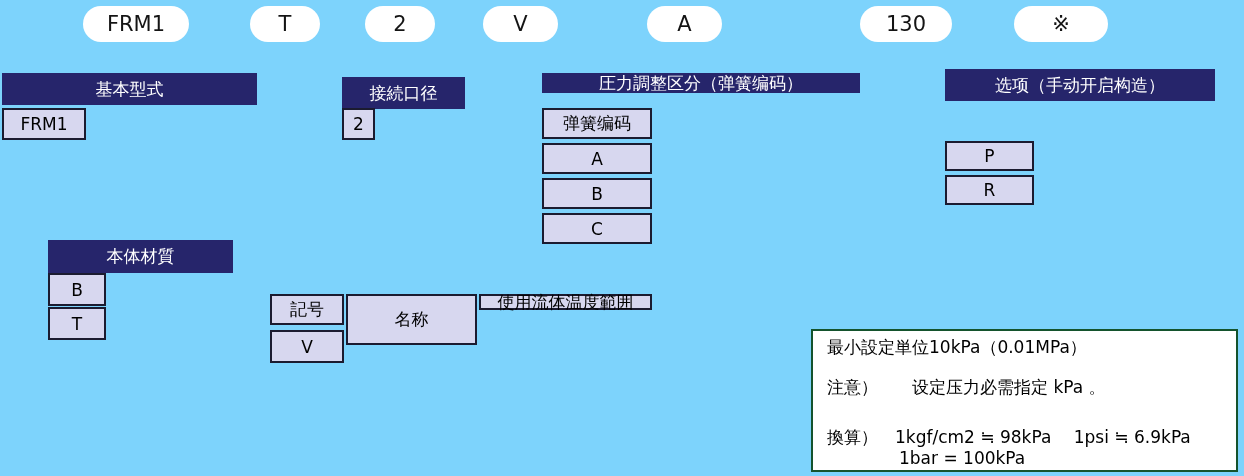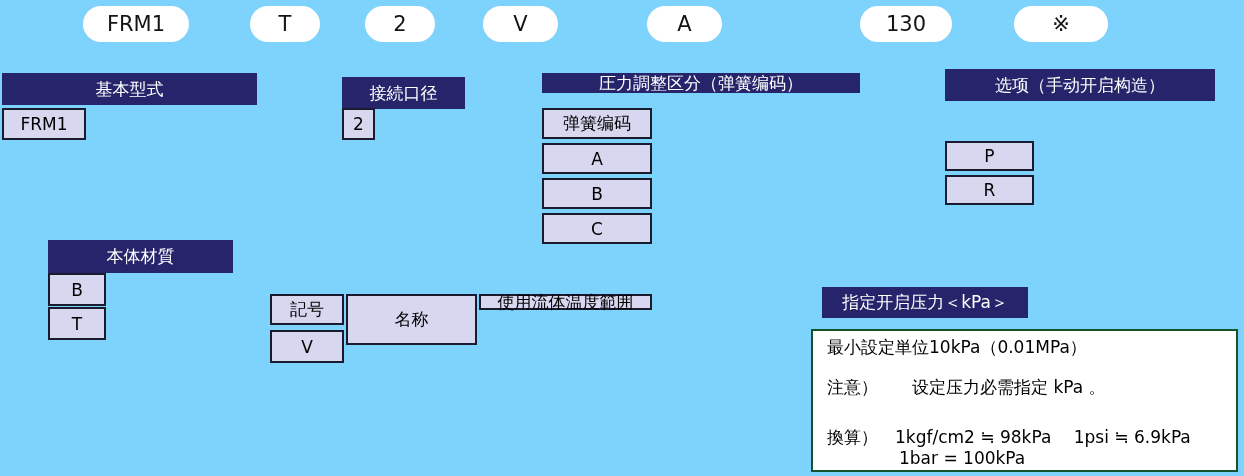--- a/index.html
+++ b/index.html
@@ -59,21 +59,20 @@
 
   <div class="hdr" style="left:48px;top:240px;width:185px;height:33px">本体材質</div>
   <div class="cell" style="left:48px;top:273px;width:58px;height:33px">B</div>
   <div class="cell" style="left:48px;top:307px;width:58px;height:33px">T</div>
 
   <div class="cell" style="left:270px;top:294px;width:74px;height:31px">記号</div>
   <div class="cell" style="left:346px;top:294px;width:131px;height:51px">名称</div>
   <div class="cell" style="left:479px;top:294px;width:173px;height:16px">使用流体温度範囲</div>
   <div class="cell" style="left:270px;top:330px;width:74px;height:33px">V</div>
 
-  <div class="hdr" style="left:822px;top:287px;width:206px;height:31px">指定开启压力＜kPa＞</div>
   <div class="notebox">
     <div class="noteline" style="top:6px">最小設定単位10kPa（0.01MPa）</div>
     <div class="noteline" style="top:46px">注意）　　设定压力必需指定 kPa 。</div>
     <div class="noteline" style="top:96px">換算）　1kgf/cm2 ≒ 98kPa　 1psi ≒ 6.9kPa</div>
     <div class="noteline" style="top:117px;left:86px">1bar = 100kPa</div>
   </div>
 
 </div>
 
 </body></html>

